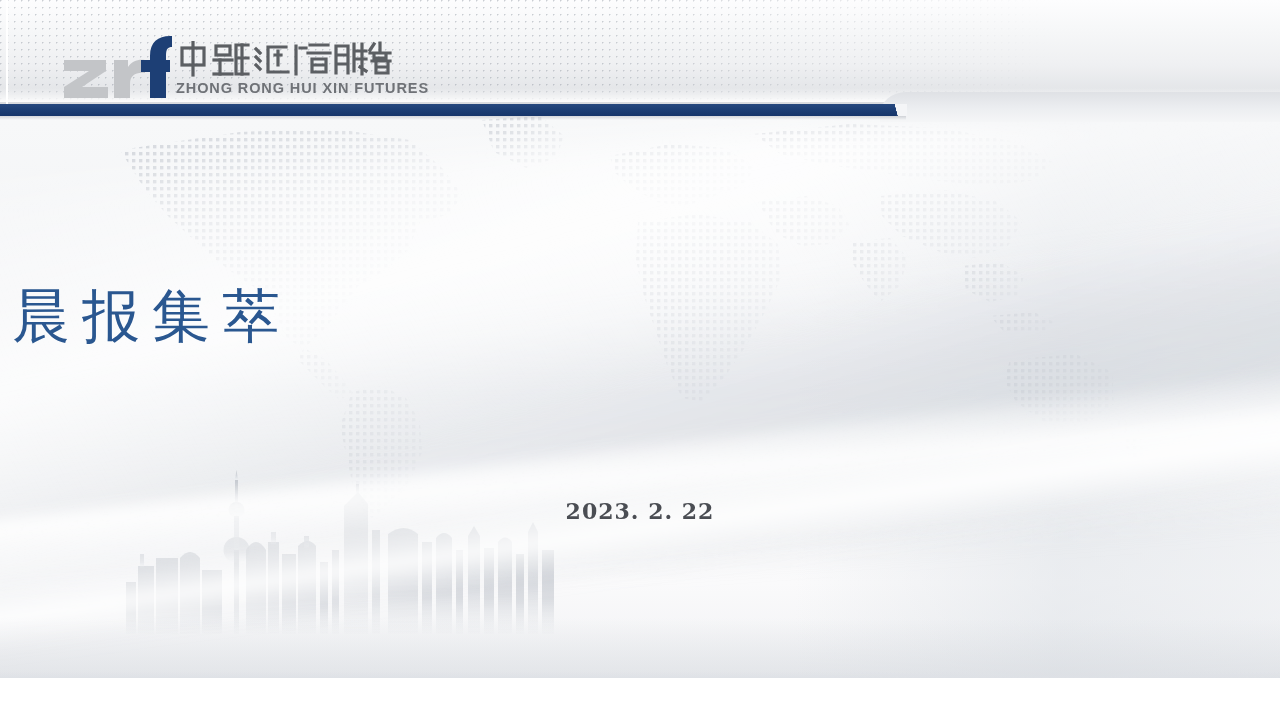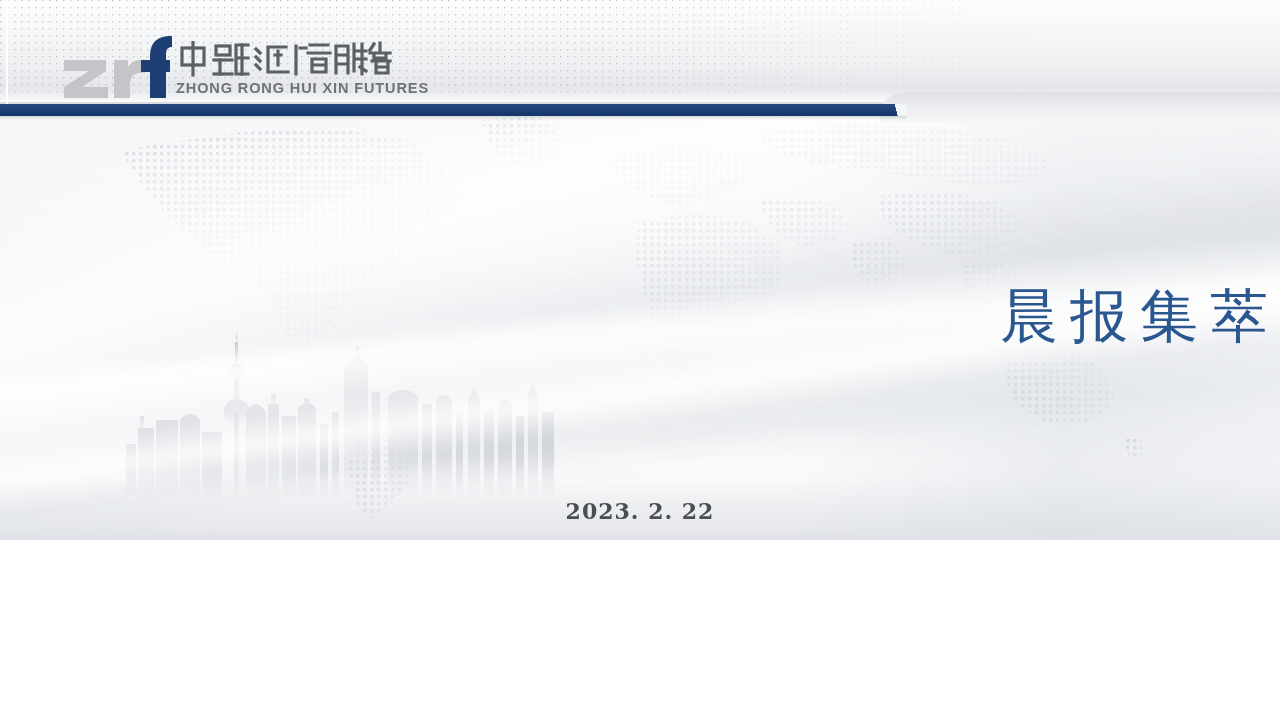--- a/index.html
+++ b/index.html
@@ -8,21 +8,21 @@
     background: #ffffff;
   }
   body {
     font-family: "Liberation Sans", sans-serif;
   }
 
   
   .slide {
     position: relative;
     width: 1280px;
-    height: 540px;
+    height: 678px;
     overflow: hidden;
     background: #fef9c3;
   }
 
   
   .bg-base {
     position: absolute;
     inset: 0;
     background:
       linear-gradient(180deg,
@@ -198,21 +198,21 @@
     color: #6f7277;
     margin-top: 3px;
     white-space: nowrap;
   }
 
   
   .title {
     position: absolute;
     left: 0; right: 0;
     top: 283px;
-    text-align: right;
+    text-align: left;
     font-family: "DejaVu Serif", "Liberation Serif", serif;
     font-size: 58px;
     font-weight: 400;
     letter-spacing: 12px;
     text-indent: 12px;
     color: #2a5790;
     line-height: 1.15;
   }
   .date {
     position: absolute;

